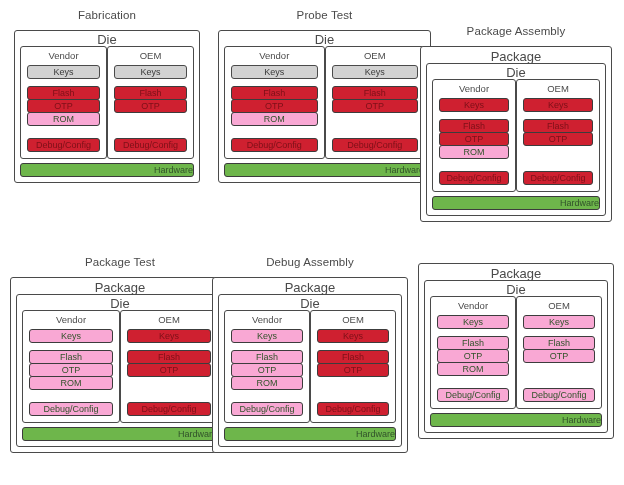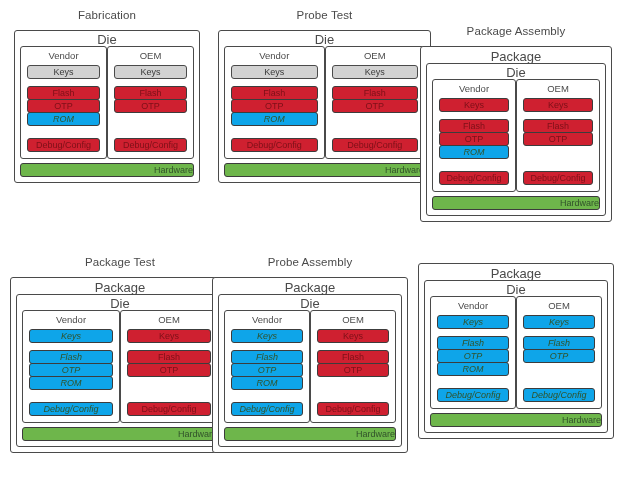--- a/index.html
+++ b/index.html
@@ -80,21 +80,21 @@
     text-align:center;
     font-size:9px;
     border:1.2px solid #4a4a4a;
     border-radius:3px;
     box-sizing:border-box;
     white-space:nowrap;
     overflow:hidden;
     color:#303030;
   }
   .blk.red   { background:#cf2030; color:#7d1018; border-color:#3c3c3c; }
-  .blk.green { background:#0ea5e9; color:#31522a; border-color:#3c3c3c;font-style:italic; }
+  .blk.green { background:#f9a8d4; color:#31522a; border-color:#3c3c3c; }
   .blk.gray  { background:#d2d2d2; color:#3a3a3a; border-color:#4a4a4a; }
 
   .spacer{ height:14px; }
   .gap-md{ height:7px; }
   .grow{ flex:1 1 auto; min-height:4px; }
 
   
   .stack .blk + .blk{ margin-top:-1.2px; }
 
   
@@ -260,21 +260,21 @@
               <div class="gap-md"></div>
               <div class="grow"></div>
               <div class="blk red">Debug/Config</div>
             </div>
           </div>
           <div class="hw">Hardware</div>
         </div>
       </div>
     </div>
     <div class="panel" style="left: 212px; top: 255px; width: 196px;">
-      <div class="panel-title">Probe Assembly</div>
+      <div class="panel-title">Debug Assembly</div>
       <div style="height: 8px;"></div>
       <div class="frame pkg-frame">
         <div class="frame-label">Package</div>
         <div class="frame die-frame">
           <div class="frame-label">Die</div>
           <div class="cols">
             <div class="col">
               <div class="col-label">Vendor</div>
               <div class="blk green">Keys</div>
               <div class="gap-md"></div>

